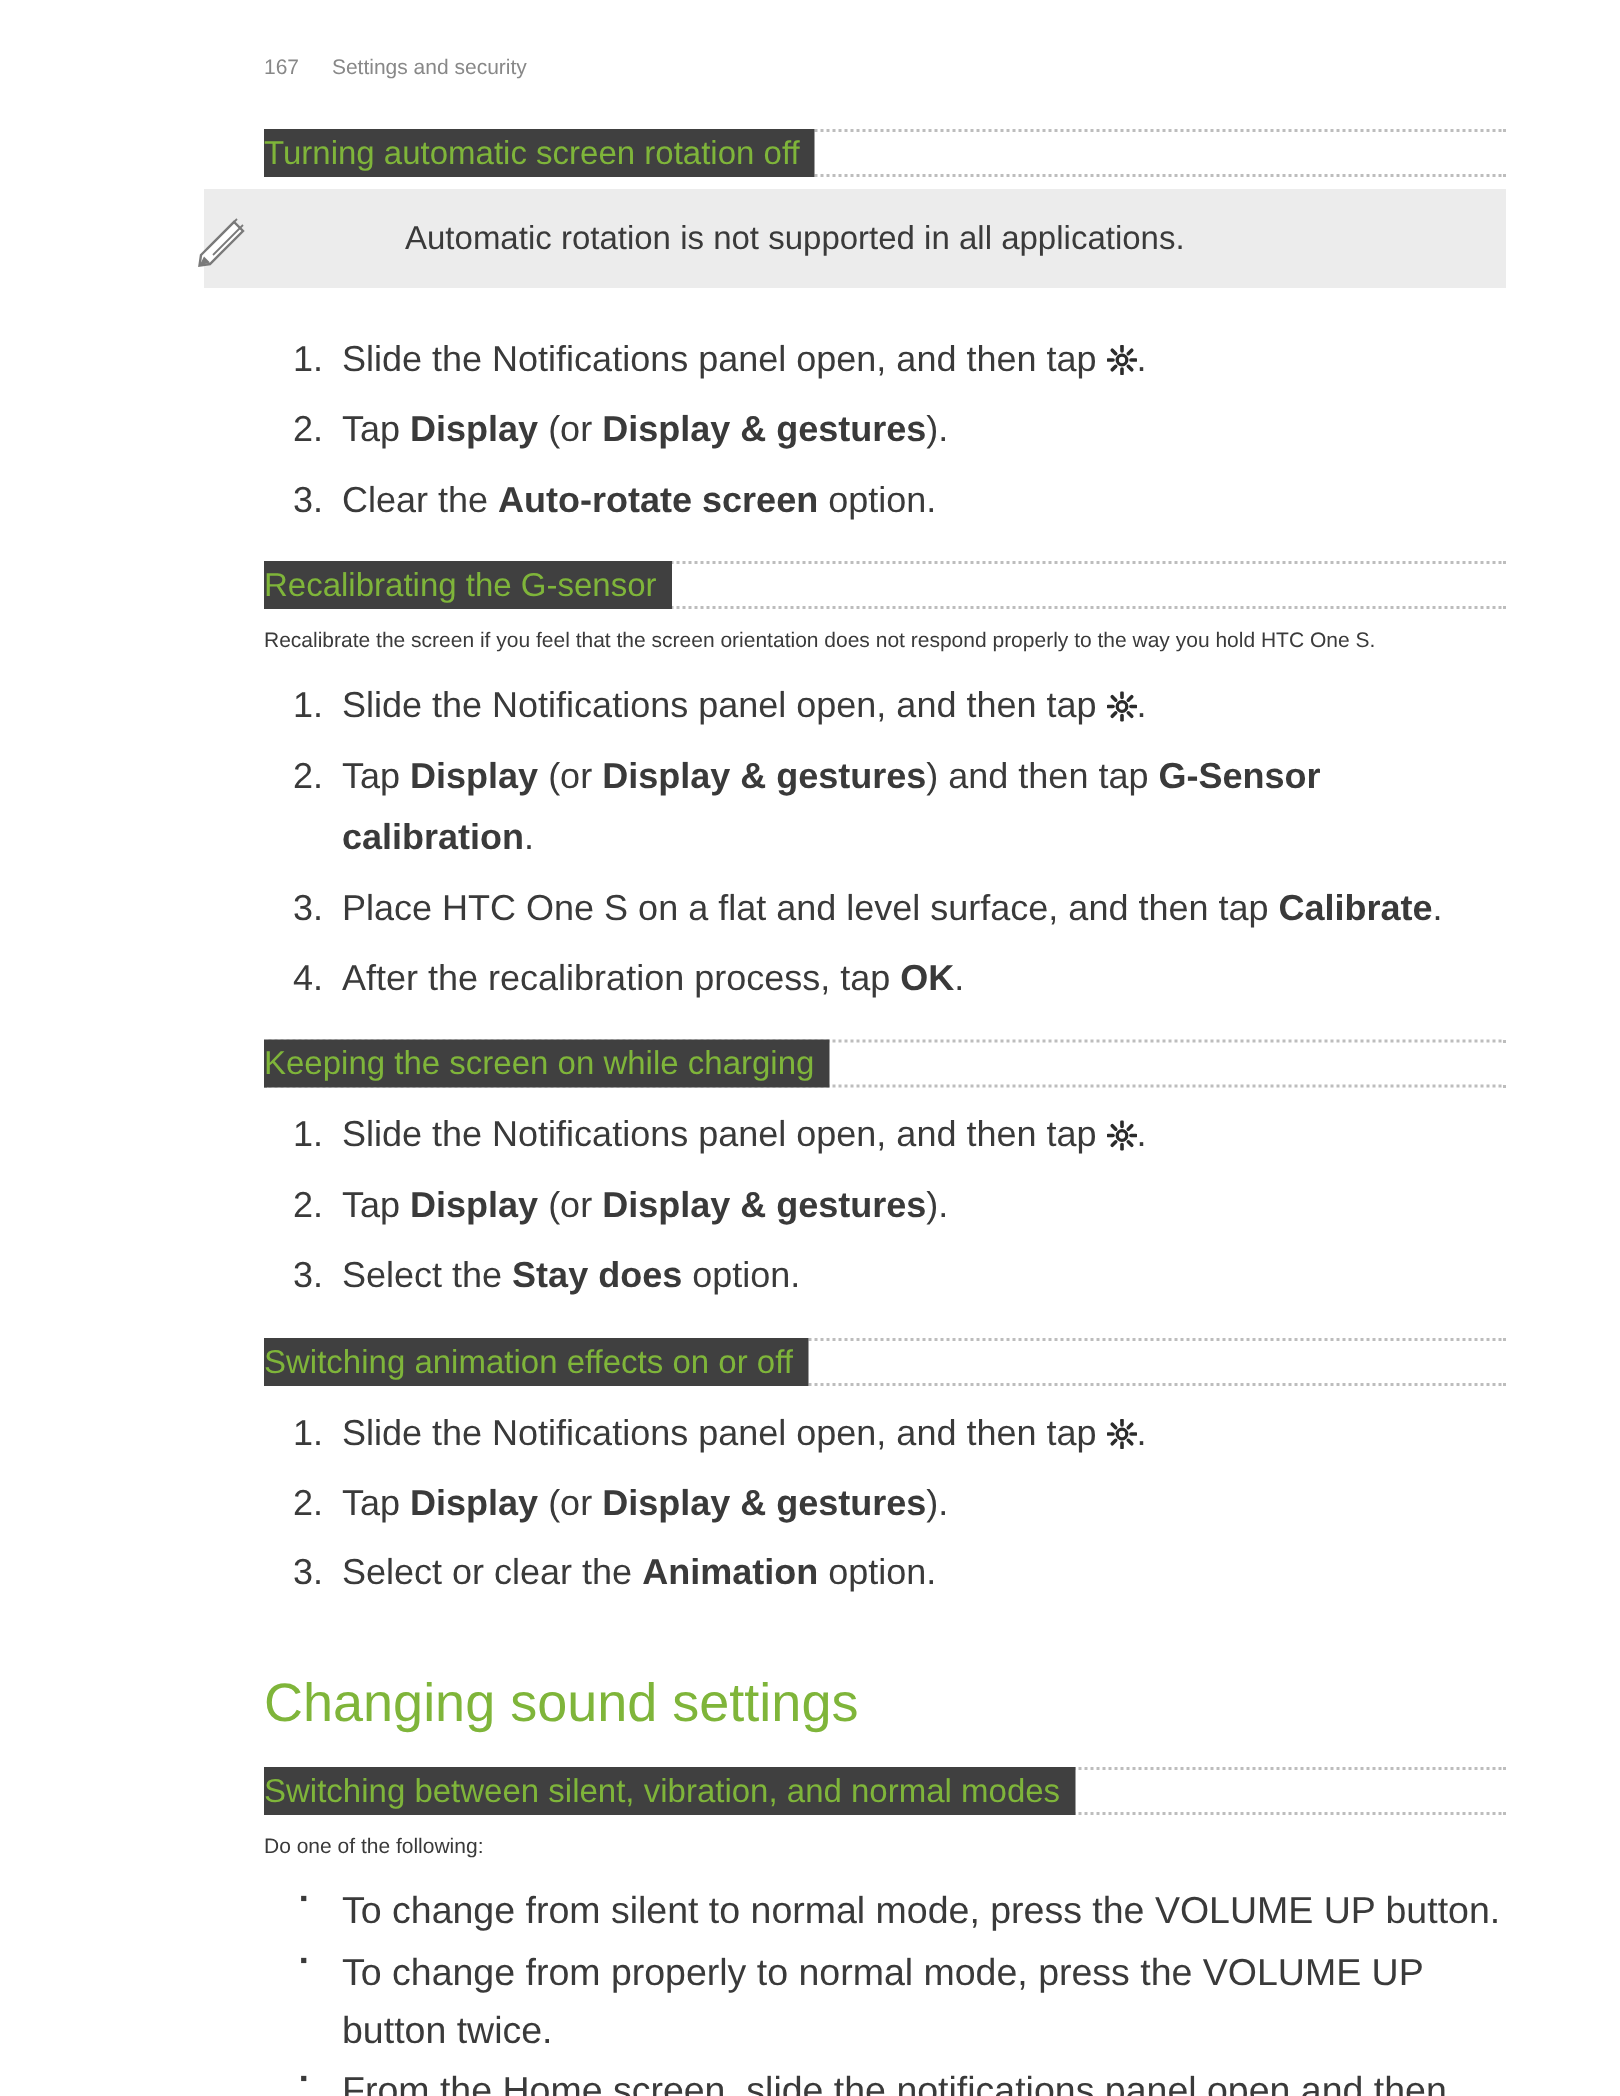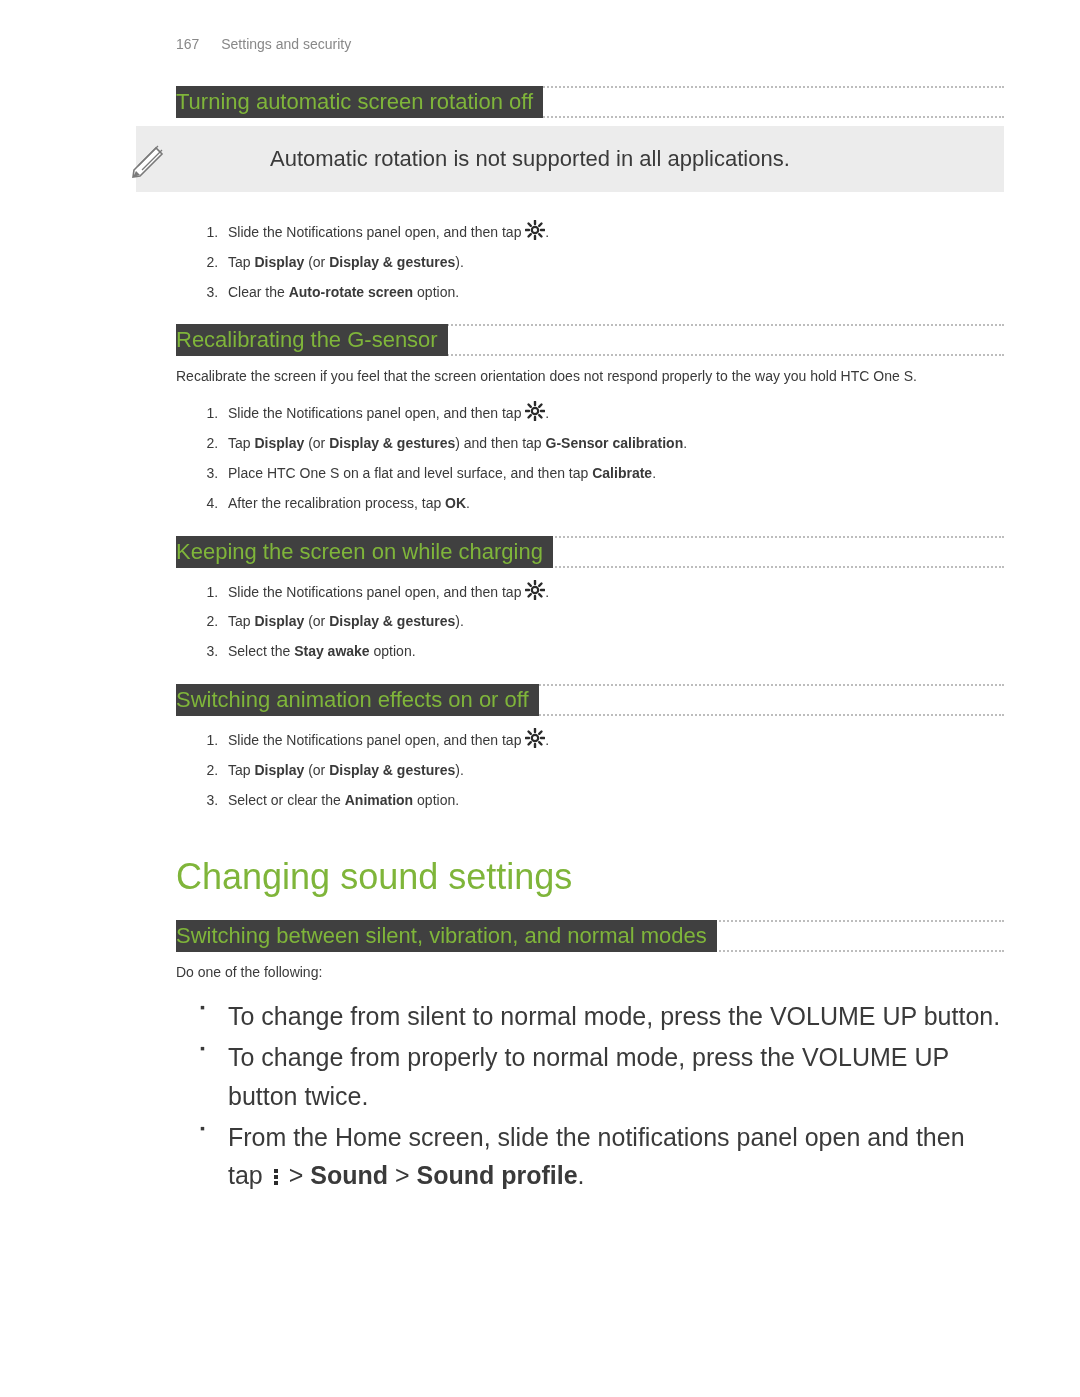--- a/index.html
+++ b/index.html
@@ -78,21 +78,21 @@
     margin-left: 100px;
     font-size: 14px;
     line-height: 1.5;
     margin-top: 10px;
     margin-bottom: 14px;
   }
 
   ol.steps {
     margin: 12px 0 20px 120px;
     padding-left: 26px;
-    font-size: 14px;
+    font-size: 24px;
     line-height: 1.7;
   }
   ol.steps li { padding-left: 6px; margin-bottom: 6px; }
 
   ul.bullets {
     margin: 8px 0 20px 120px;
     padding-left: 26px;
     font-size: 25px;
     line-height: 1.55;
     list-style: none;
@@ -175,21 +175,21 @@
         <li>After the recalibration process, tap <span class="bold">OK</span>.</li>
       </ol>
       <div class="section-row">
         <div class="heading-wrap"><div class="dotted-top"></div><div class="dotted-bot"></div><span class="heading-text">Keeping the screen on while charging</span></div>
       </div>
       <ol class="steps">
         <li>Slide the Notifications panel open, and then tap <span class="settings-gear"><svg width="20" height="20" viewBox="0 0 20 20">
               <use href="#gear-svg"></use>
             </svg></span>.</li>
         <li>Tap <span class="bold">Display</span> (or <span class="bold">Display &amp; gestures</span>).</li>
-        <li>Select the <span class="bold">Stay awake</span> option.</li>
+        <li>Select the <span class="bold">Stay does</span> option.</li>
       </ol>
       <div class="section-row">
         <div class="heading-wrap"><div class="dotted-top"></div><div class="dotted-bot"></div><span class="heading-text">Switching animation effects on or off</span></div>
       </div>
       <ol class="steps">
         <li>Slide the Notifications panel open, and then tap <span class="settings-gear"><svg width="20" height="20" viewBox="0 0 20 20">
               <use href="#gear-svg"></use>
             </svg></span>.</li>
         <li>Tap <span class="bold">Display</span> (or <span class="bold">Display &amp; gestures</span>).</li>
         <li>Select or clear the <span class="bold">Animation</span> option.</li>

